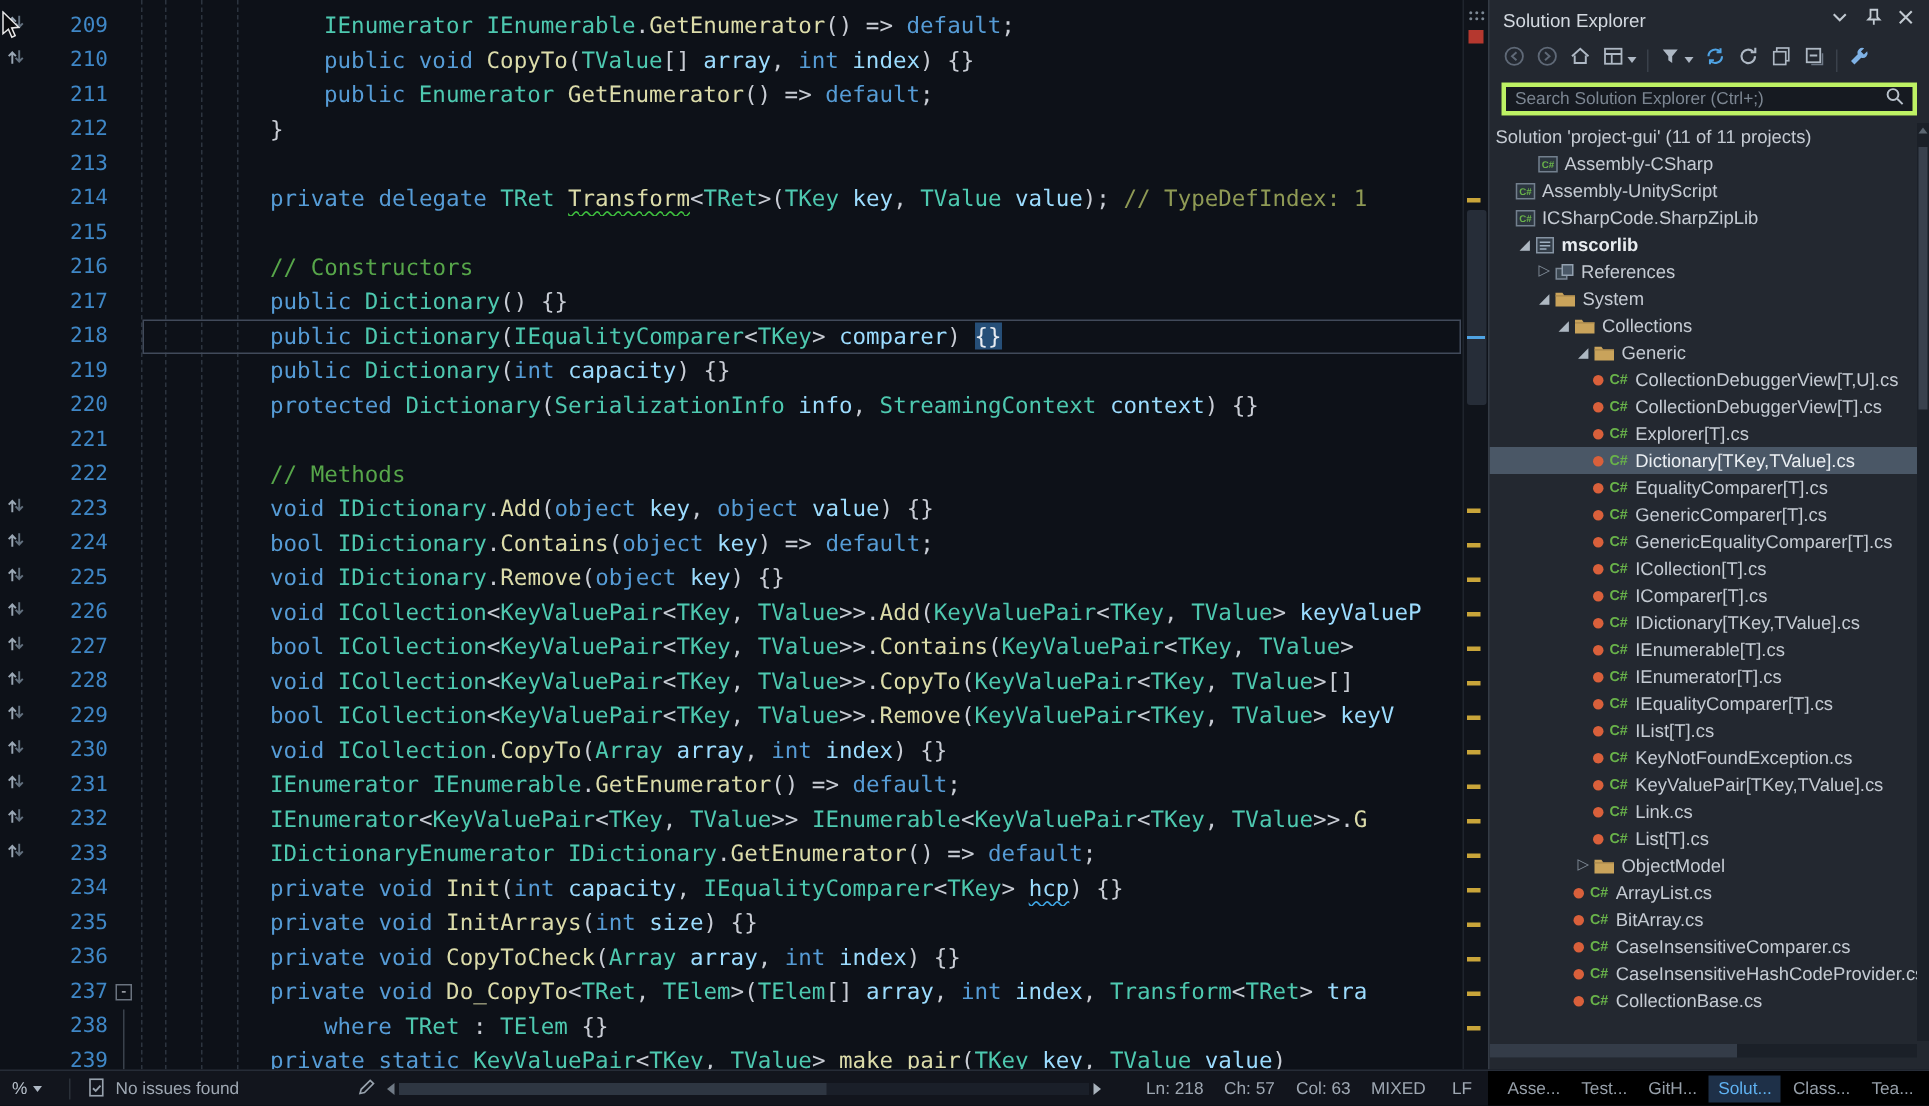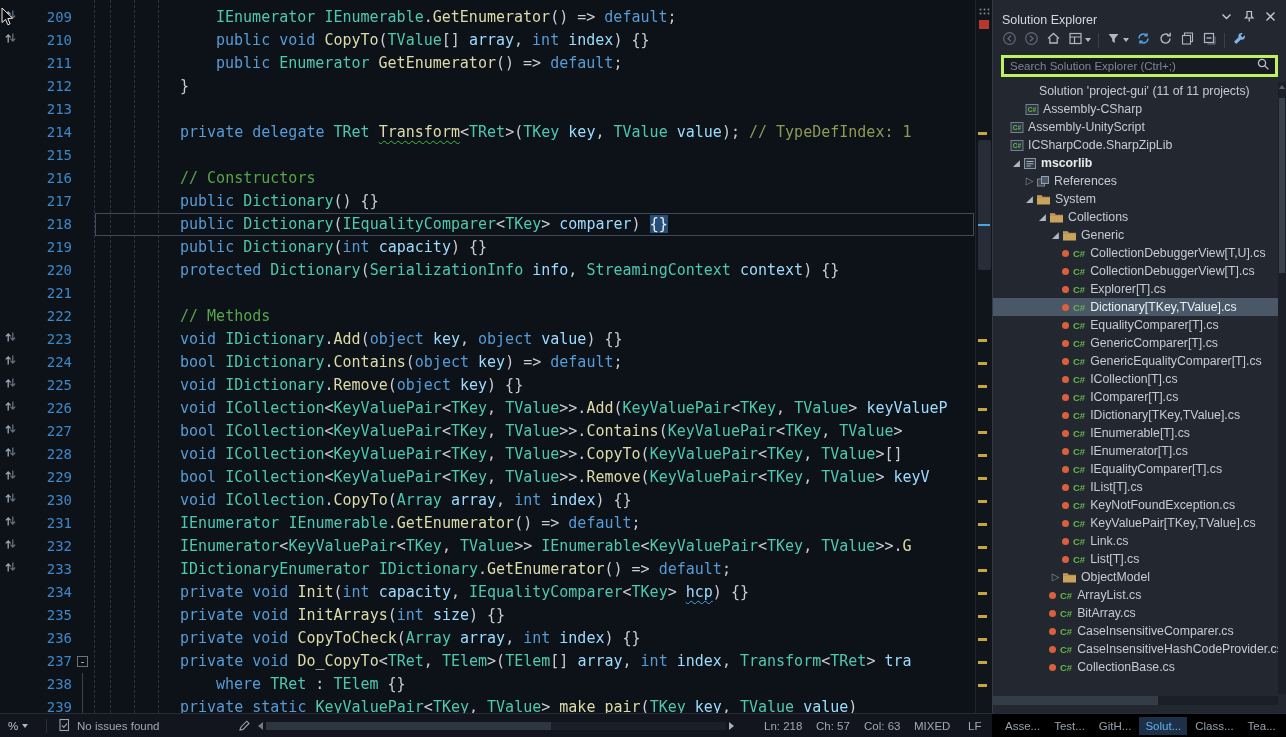--- a/index.html
+++ b/index.html
@@ -26,21 +26,21 @@
   .vsb { position:absolute; right:0; top:0; width:17px; height:713px; background:#10141b; border-left:1px solid #1f242d; }
   .vsb .grip { position:absolute; left:2px; top:2px; }
   .vsb .err { position:absolute; left:3px; width:10px; height:9px; }
   .vsb .mk { position:absolute; left:2px; width:9px; height:3px; }
   .vsb .cmk { position:absolute; left:2px; width:12px; height:2px; }
   .vsb .thumb { position:absolute; left:2px; width:13px; top:140px; height:130px; background:#262d38; border-radius:2px; }
   .mcursor { position:absolute; left:1px; top:7px; z-index:60; }
 
   
   .sx { position:absolute; left:992px; top:0; width:294px; height:713px; background:#232830; border-left:1px solid #343b45; color:#C5CBD3; }
-  .sx-head { height:27px; display:flex; align-items:flex-end; gap:9px; padding:0 9px; }
+  .sx-head { height:27px; display:flex; align-items:center; gap:9px; padding:0 9px; }
   .sx-title { flex:1; font-size:12.5px; color:#D3D9E0; }
   .sx-tools { height:26px; display:flex; align-items:center; gap:7px; padding:0 9px; }
   .tool { display:flex; align-items:center; gap:2px; }
   .tsep { width:1px; height:15px; background:#3a414b; }
   .caret { width:0; height:0; border-left:3.5px solid transparent; border-right:3.5px solid transparent; border-top:4px solid #AEB8C4; display:inline-block; }
   .sx-search { margin:2px 8px 4px; height:22px; background:#161a21; border:3px solid #bef264; display:flex; align-items:center; padding-right:5px; }
   .sx-search input { flex:1; background:transparent; border:0; outline:0; color:#c8cdd4; font-size:11.5px; padding:0 6px; font-family:"Liberation Sans",sans-serif; }
   .sx-search input::placeholder { color:#7C8692; }
   .tree { position:absolute; top:82px; bottom:19px; left:0; right:8px; overflow:hidden; }
   .trow { height:18px; display:flex; align-items:center; font-size:12.3px; white-space:nowrap; color:#C5CBD3; }
@@ -278,21 +278,21 @@
         </span>
       </div>
     <div class="sx-search">
       <input placeholder="Search Solution Explorer (Ctrl+;)" style="">
       <span id="search-icon-slot"><svg width="14" height="14" viewBox="0 0 14 14">
             <circle cx="6" cy="6" r="3.6" fill="none" stroke="#B9C2CC" stroke-width="1.3"></circle>
             <path d="M8.8 8.8L12.4 12.4" stroke="#B9C2CC" stroke-width="1.3"></path>
           </svg></span>
     </div>
     <div class="tree">
-        <div class="trow" style="padding-left: 4px; margin-left: 42px;">
+        <div class="trow" style="padding-left: 4px;">
           <span class="tlabel">Solution 'project-gui' (11 of 11 projects)</span>
         </div>
         <div class="trow" style="padding-left: 32px;">
           <span class="ticon">
             <svg width="14" height="13" viewBox="0 0 14 13">
               <rect x="1" y="1.5" width="12" height="10" fill="#2C3640" stroke="#73808E" stroke-width="1"></rect>
               <text x="7" y="9.3" text-anchor="middle" font-size="6.5" font-weight="bold" fill="#69B34A" font-family="Liberation Sans, sans-serif">C#</text>
             </svg>
           </span>
           <span class="tlabel">Assembly-CSharp</span>

